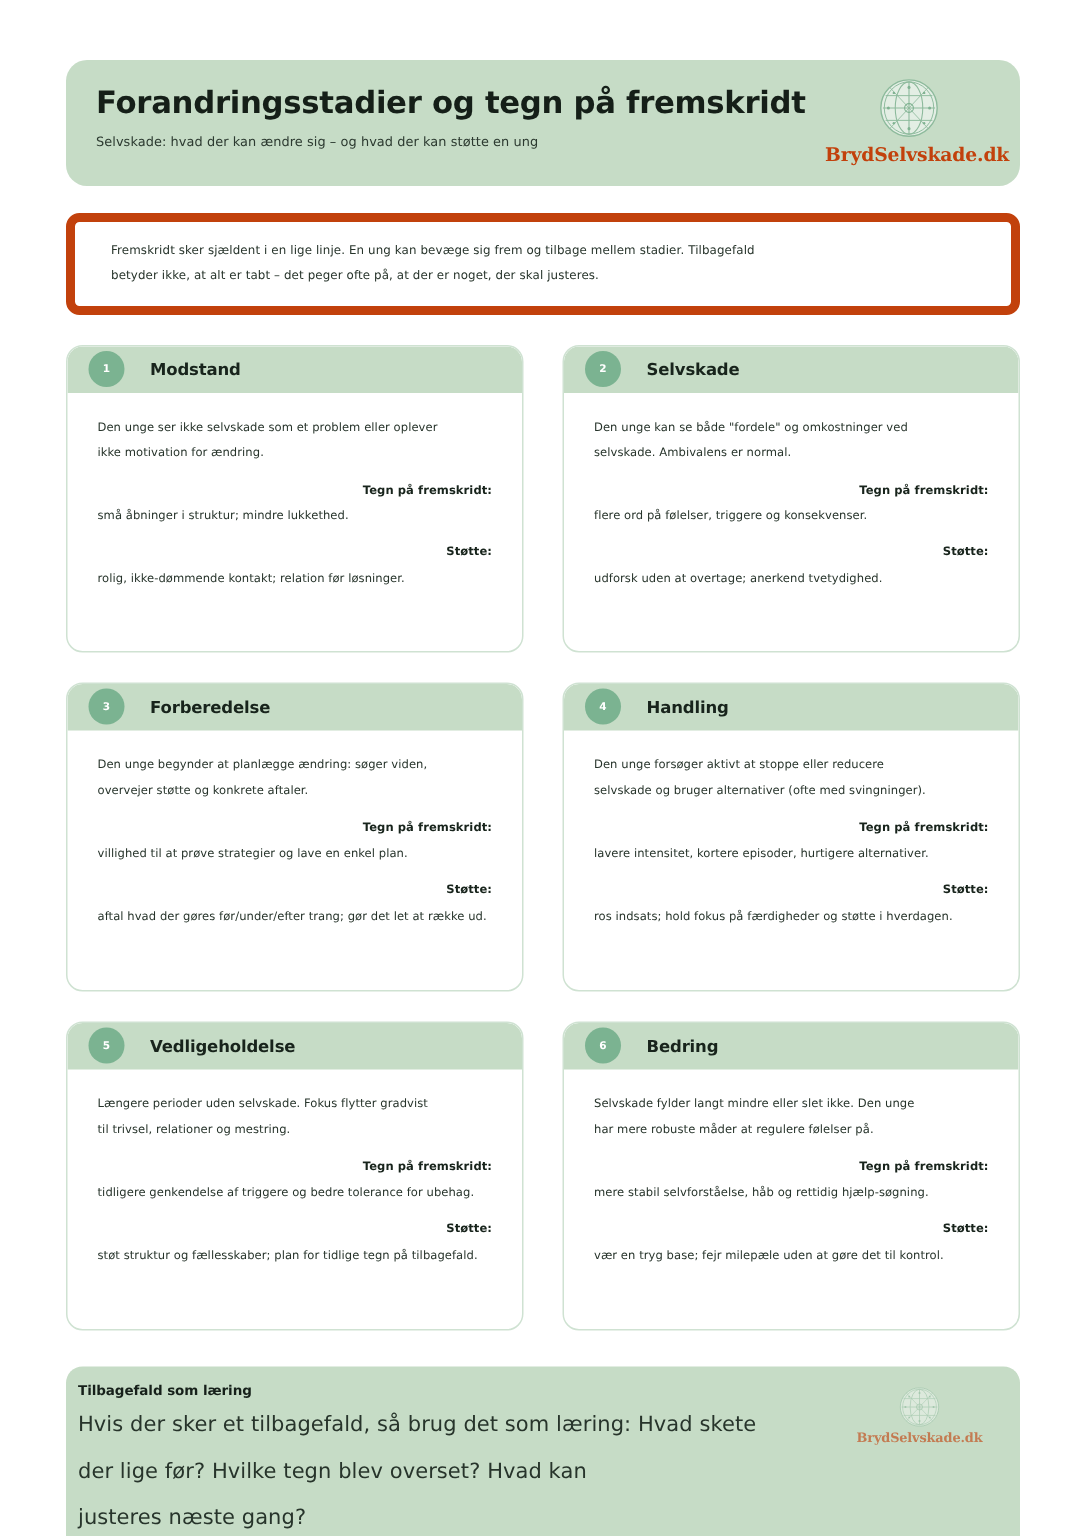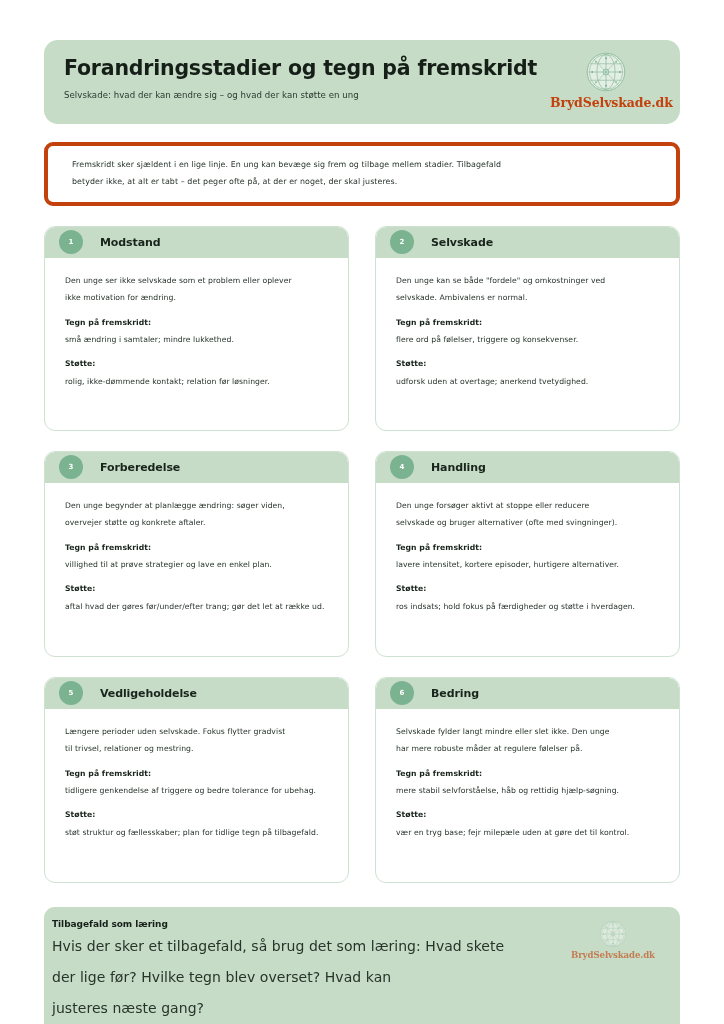--- a/index.html
+++ b/index.html
@@ -72,21 +72,21 @@
     font-size: 12.5px;
     color: #c2410c;
     letter-spacing: -0.1px;
     line-height: 1;
     white-space: nowrap;
   }
 
   
   .intro {
     margin-top: 18px;
-    border: 4px solid #c2410c;
+    border: 6px solid #c2410c;
     border-radius: 9px;
     min-height: 54px;
     box-sizing: border-box;
     padding: 11px 24px 11px 24px;
   }
   .intro p {
     margin: 0;
     font-size: 7.9px;
     line-height: 2.15;
     color: #27342b;
@@ -154,20 +154,21 @@
     line-height: 2.25;
     color: #27342b;
     letter-spacing: 0.05px;
   }
   .card-body .lbl {
     margin-top: 7px;
     font-size: 7.7px;
     font-weight: bold;
     line-height: 2.25;
     color: #18241c;
+    text-align: right;
   }
   .card-body .val {
     margin-top: 0;
   }
 
   
   .footer {
     position: relative;
     margin-top: 24px;
     background: #c6dcc6;
@@ -241,21 +242,21 @@
 
     <div class="card">
       <div class="card-head">
         <div class="badge">1</div>
         <div class="card-title">Modstand</div>
       </div>
       <div class="card-body">
         <p>Den unge ser ikke selvskade som et problem eller oplever</p>
         <p>ikke motivation for ændring.</p>
         <p class="lbl">Tegn på fremskridt:</p>
-        <p class="val">små ændring i samtaler; mindre lukkethed.</p>
+        <p class="val">små åbninger i struktur; mindre lukkethed.</p>
         <p class="lbl">Støtte:</p>
         <p class="val">rolig, ikke-dømmende kontakt; relation før løsninger.</p>
       </div>
     </div>
 
     <div class="card">
       <div class="card-head">
         <div class="badge">2</div>
         <div class="card-title">Selvskade</div>
       </div>

